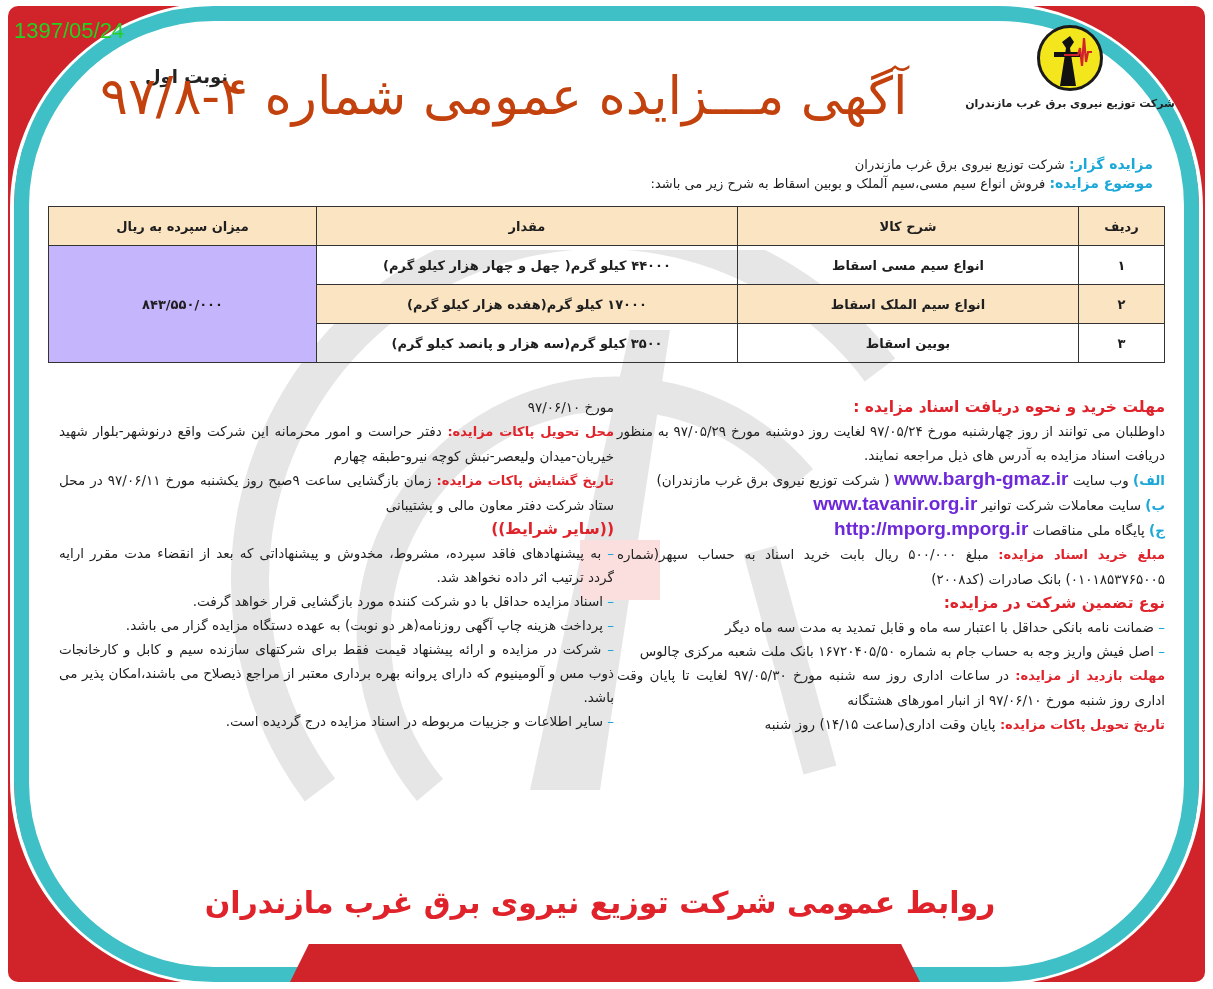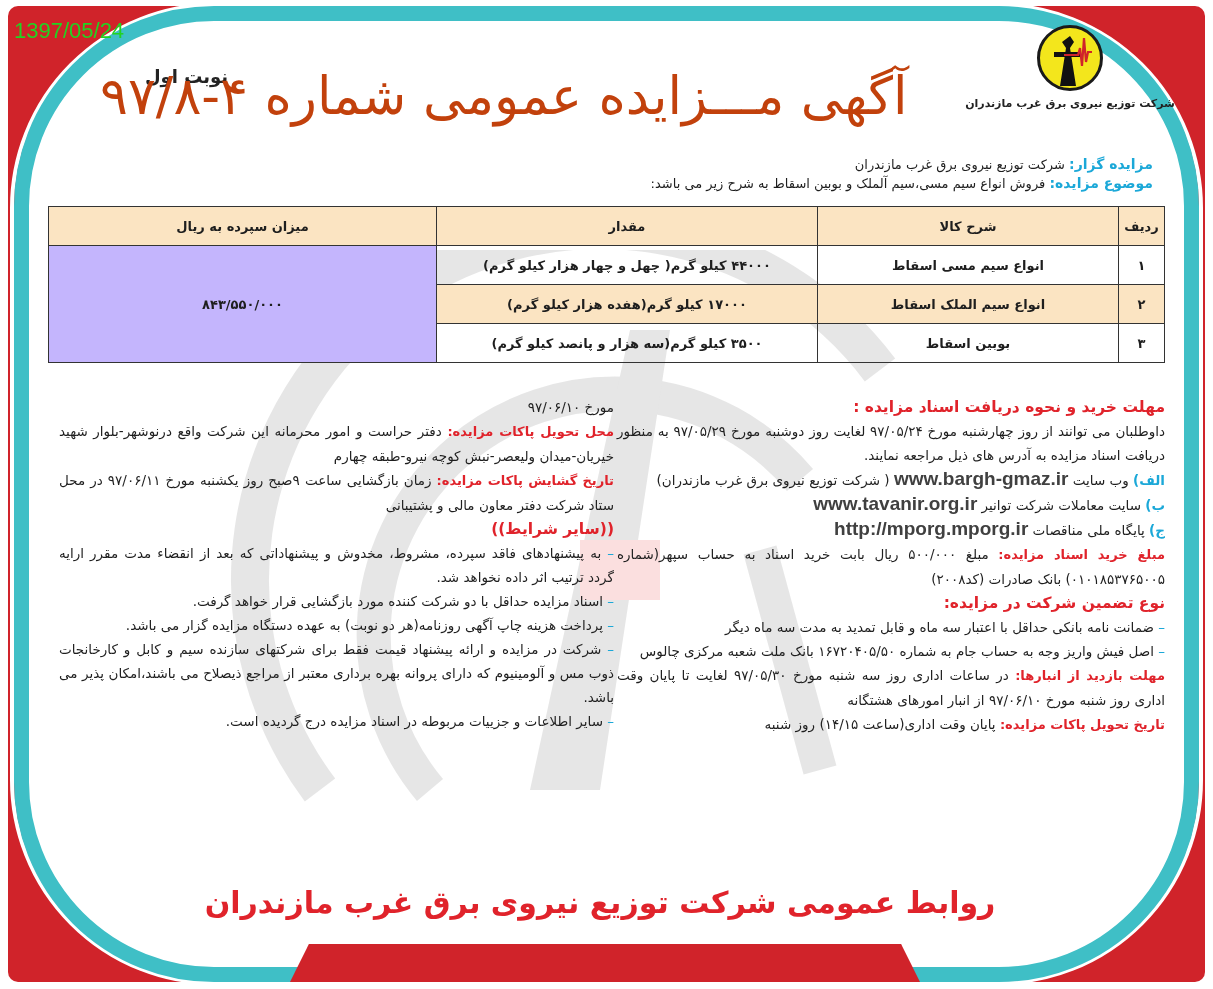--- a/index.html
+++ b/index.html
@@ -45,36 +45,36 @@
     }
 
     .meta { position: absolute; right: 60px; top: 155px; width: 1100px; font-size: 13px; line-height: 18px; }
     .meta .lbl { color: #1ba8d8; font-weight: bold; font-size: 14px; }
 
     table.items {
       position: absolute; left: 48px; top: 206px; width: 1117px;
       border-collapse: collapse; font-size: 13px; direction: rtl;
     }
     table.items th, table.items td {
-      border: 1px solid #333; text-align: center; height: 38px; padding: 0 0;
+      border: 1px solid #333; text-align: center; height: 38px; padding: 0 20px;
     }
     table.items th { background: #fbe4c2; font-weight: bold; height: 38px; }
     table.items td.row-num { width: 45px; font-weight: bold; }
     table.items td.desc { width: 300px; font-weight: bold; }
     table.items td.qty { width: 380px; font-weight: bold; }
     table.items td.deposit { font-weight: bold; background: #c4b5fd; }
     table.items tr.shaded td.shade { background: #fbe4c2; }
 
     .col { position: absolute; top: 395px; font-size: 13.5px; line-height: 24px; text-align: justify; margin-left: 11px; }
     .col-right { right: 48px; width: 548px; }
     .col-left { left: 48px; width: 555px; }
     .h-red { color: #e0232b; font-weight: bold; font-size: 15.5px; }
     .h-red-inline { color: #e0232b; font-weight: bold; font-size: 13px; }
     .lbl-blue { color: #1ba8d8; font-weight: bold; }
-    .url { color: #404040; font-weight: bold; font-family: "Liberation Sans", sans-serif; font-size: 19px; direction: ltr; unicode-bidi: embed; }
+    .url { color: #6d28d9; font-weight: bold; font-family: "Liberation Sans", sans-serif; font-size: 19px; direction: ltr; unicode-bidi: embed; }
     .dash { color: #1ba8d8; }
     p { margin: 0; }
 
     .footer {
       position: absolute; left: 200px; top: 885px; width: 800px; text-align: center;
       font-size: 30px; font-weight: bold; color: #e0232b; direction: rtl;
     }
     .footer-bar {
       position: absolute; left: 290px; top: 944px; width: 630px; height: 38px;
       background: #d0232a; clip-path: polygon(3% 0, 97% 0, 100% 100%, 0 100%);
@@ -179,21 +179,21 @@
       <span class="url">http://mporg.mporg.ir</span>
     </p>
     <p>
       <span class="h-red-inline">مبلغ خرید اسناد مزایده:</span>
       <span>مبلغ ۵۰۰/۰۰۰ ریال بابت خرید اسناد به حساب سپهر(شماره ۰۱۰۱۸۵۳۷۶۵۰۰۵) بانک صادرات (کد۲۰۰۸)</span>
     </p>
     <p class="h-red">نوع تضمین شرکت در مزایده:</p>
     <p><span class="dash">– </span><span>ضمانت نامه بانکی حداقل با اعتبار سه ماه و قابل تمدید به مدت سه ماه دیگر</span></p>
     <p><span class="dash">– </span><span>اصل فیش واریز وجه به حساب جام به شماره ۱۶۷۲۰۴۰۵/۵۰ بانک ملت شعبه مرکزی چالوس</span></p>
     <p>
-      <span class="h-red-inline">مهلت بازدید از انبارها:</span>
+      <span class="h-red-inline">مهلت بازدید از مزایده:</span>
       <span>در ساعات اداری روز سه شنبه مورخ ۹۷/۰۵/۳۰ لغایت تا پایان وقت اداری روز شنبه مورخ ۹۷/۰۶/۱۰ از انبار امورهای هشتگانه</span>
     </p>
     <p>
       <span class="h-red-inline">تاریخ تحویل پاکات مزایده:</span>
       <span>پایان وقت اداری(ساعت ۱۴/۱۵) روز شنبه</span>
     </p>
   </div>
 
   <div class="col col-left">
     <p>مورخ ۹۷/۰۶/۱۰</p>

